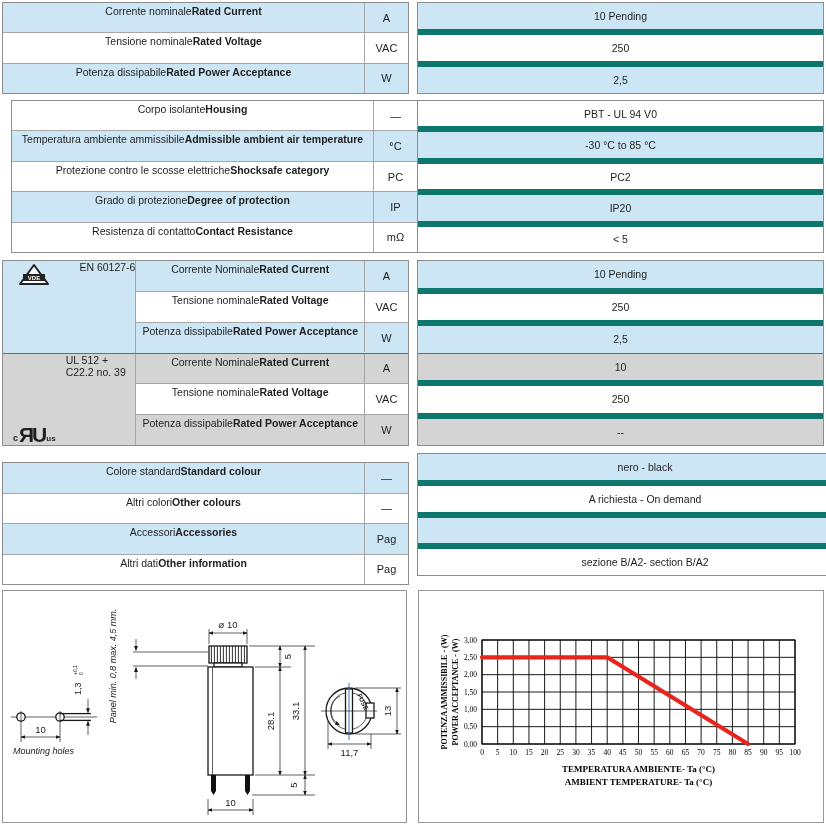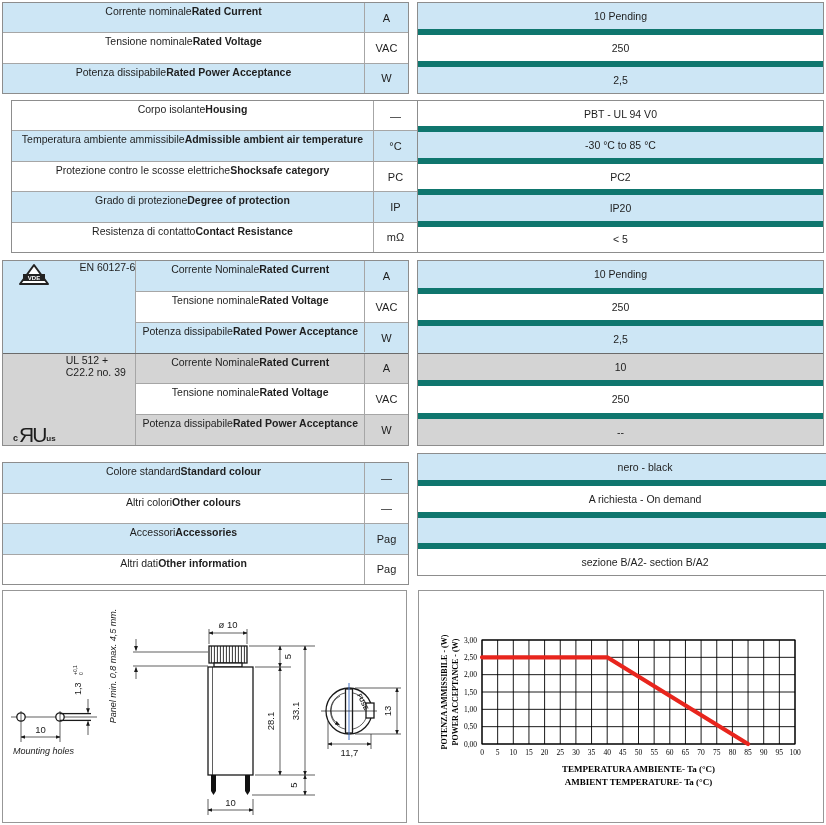--- a/index.html
+++ b/index.html
@@ -19,21 +19,21 @@
   .white{background:#fff}
   .sep{border-top:1px solid #6b6b6b !important}
   
   .certblock{flex:1;display:flex;min-height:0}
   .certblock + .certblock{border-top:1px solid #6b6b6b}
   .logocell{width:134px;display:flex;flex-direction:row;justify-content:space-between;padding-left:10px;gap:10px}
   .certrows{flex:1;display:flex;flex-direction:column;border-left:1px solid #a6a6a6}
   .std{font-size:10.5px}
   .ulmark{display:flex;align-items:flex-end;line-height:1}
   .ulc{font-size:9px;font-weight:bold;margin-bottom:2px}
-  .ulru{font-size:21px;font-weight:400;letter-spacing:-2px;margin:0 1px}
+  .ulru{font-size:21px;font-weight:700;letter-spacing:-2px;margin:0 1px}
   .ulus{font-size:8px;font-weight:bold;margin-bottom:2px}
   .panelbox{position:absolute;border:1px solid #979797;background:#fff}
   
   .thin{stroke:#1a1a1a;stroke-width:0.7;fill:none}
   .med{stroke:#1a1a1a;stroke-width:1.3;fill:#fff}
   .dimtxt{font-family:"Liberation Sans",sans-serif;font-size:9.5px;fill:#1a1a1a}
   .tinytxt{font-family:"Liberation Sans",sans-serif;font-size:5px;fill:#1a1a1a}
   .ital{font-family:"Liberation Sans",sans-serif;font-style:italic;font-size:9px;fill:#1a1a1a}
   .tick{font-family:"Liberation Serif",serif;font-size:7.5px;fill:#000}
   .axislab{font-family:"Liberation Serif",serif;font-size:9px;font-weight:bold;fill:#000}

